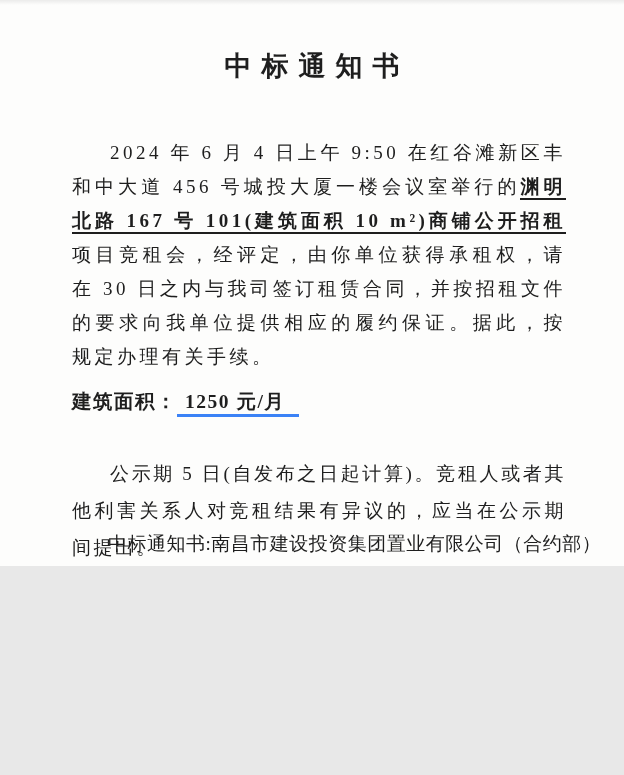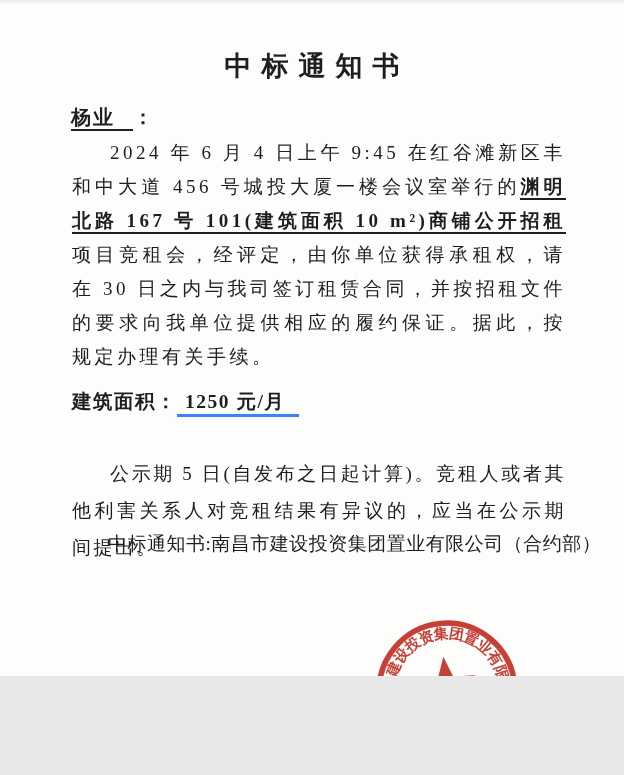--- a/index.html
+++ b/index.html
@@ -1,18 +1,18 @@
 <!DOCTYPE html>
 <html><head>
 <meta charset="utf-8">
 <style>
   html,body{margin:0;padding:0;background:#e8e8e8;}
   .page{
     position:relative;
-    width:624px;height:676px;
+    width:624px;height:566px;
     margin:0 auto;
     background:#fdfdfc;
     font-family:"Liberation Serif","DejaVu Serif",serif;
     color:#1e1e1e;
     overflow:hidden;
   }
   .page::before{ 
     content:"";position:absolute;left:0;top:0;right:0;height:5px;
     background:linear-gradient(to bottom,rgba(0,0,0,.07),rgba(0,0,0,0));
     pointer-events:none;
@@ -88,26 +88,23 @@
   .seal .serial-text{font-family:"DejaVu Sans Mono",monospace;}
   .seal .inner-col{writing-mode:tb;}
 </style>
 </head>
 <body>
 
 <div class="page">
 
   <h1 class="title">中标通知书</h1>
 
-  <div class="addressee">
-    <span class="addr-name">杨业</span><span>：</span>
-  </div>
 
   <p class="para1">
-    <span>2024 年 6 月 4 日上午 9:45 在红谷滩新区丰和中大道 456 号城投大厦一楼会议室举行的</span><span class="hl">渊明北路 167 号 101(建筑面积 10 m²)商铺公开招租</span><span>项目竞租会，经评定，由你单位获得承租权，请在 30 日之内与我司签订租赁合同，并按招租文件的要求向我单位提供相应的履约保证。据此，按规定办理有关手续。</span>
+    <span>2024 年 6 月 4 日上午 9:50 在红谷滩新区丰和中大道 456 号城投大厦一楼会议室举行的</span><span class="hl">渊明北路 167 号 101(建筑面积 10 m²)商铺公开招租</span><span>项目竞租会，经评定，由你单位获得承租权，请在 30 日之内与我司签订租赁合同，并按招租文件的要求向我单位提供相应的履约保证。据此，按规定办理有关手续。</span>
   </p>
 
   <div class="result">
     <span>建筑面积：</span><span class="u-val">1250 元/月</span>
   </div>
 
   <p class="notice">公示期 5 日(自发布之日起计算)。竞租人或者其他利害关系人对竞租结果有异议的，应当在公示期间提出。</p>
 
   <div class="line supervisor">中标通知书:南昌市建设投资集团置业有限公司（合约部）</div>
 

